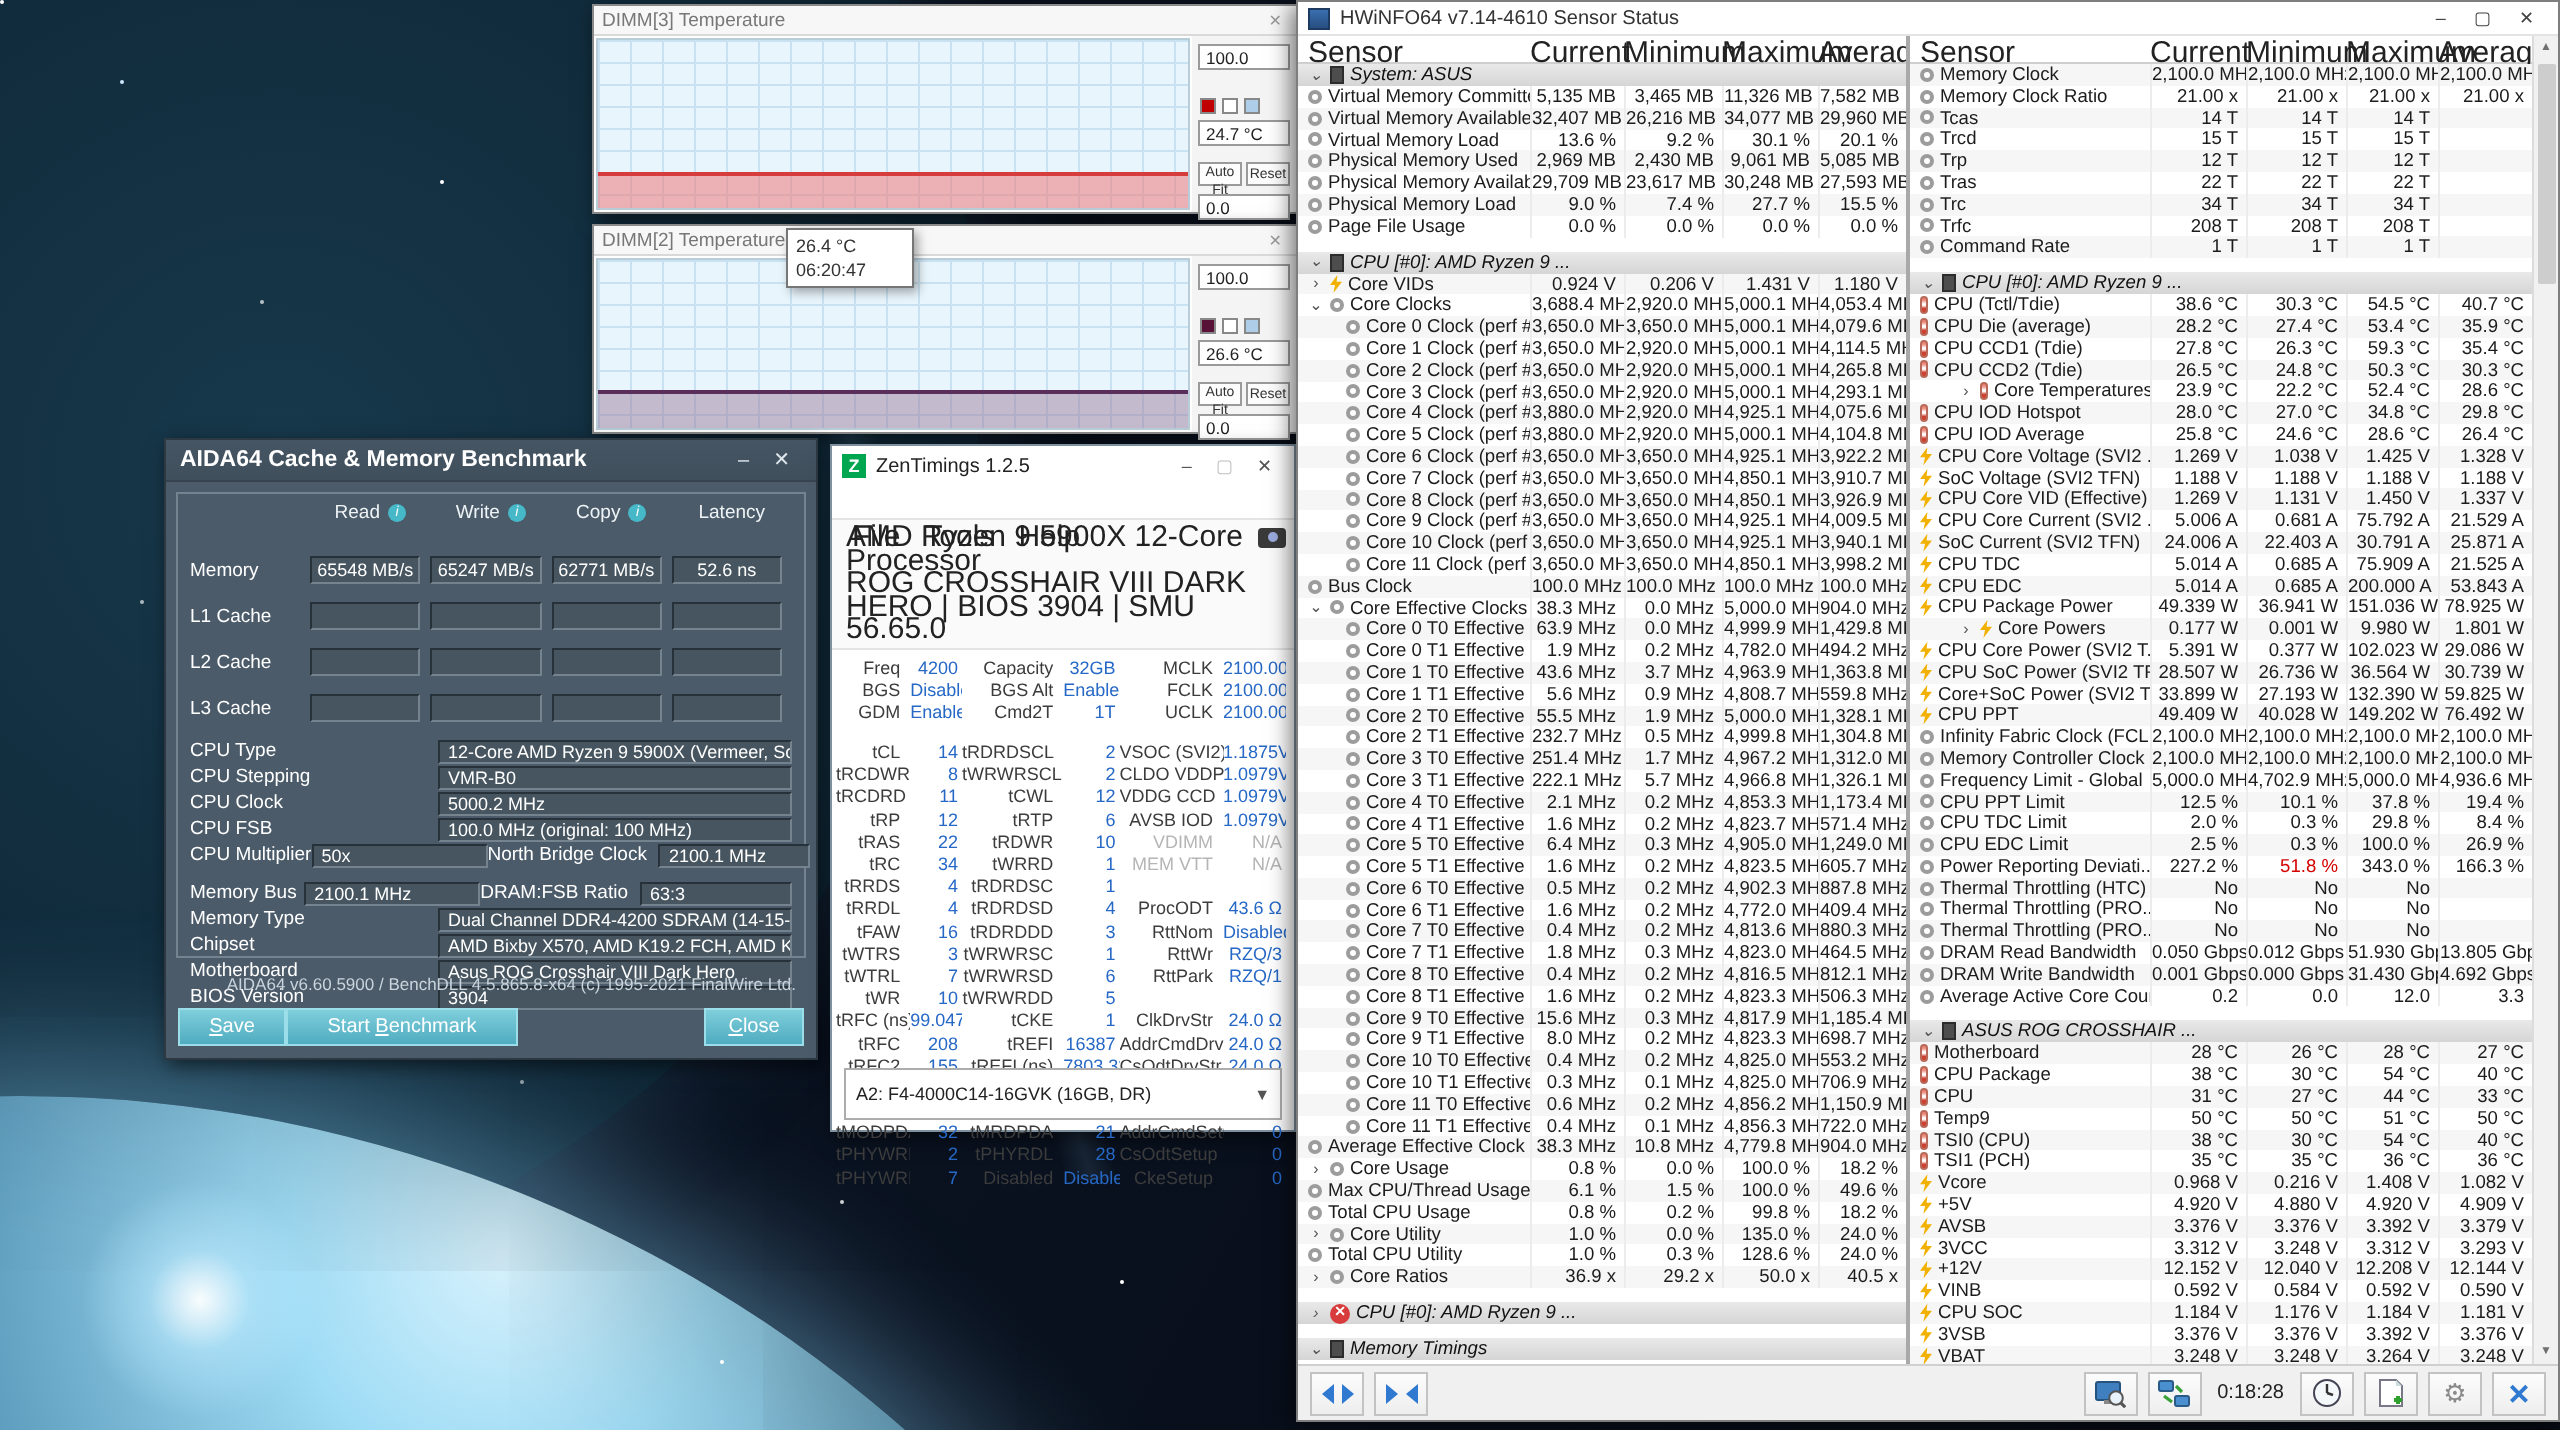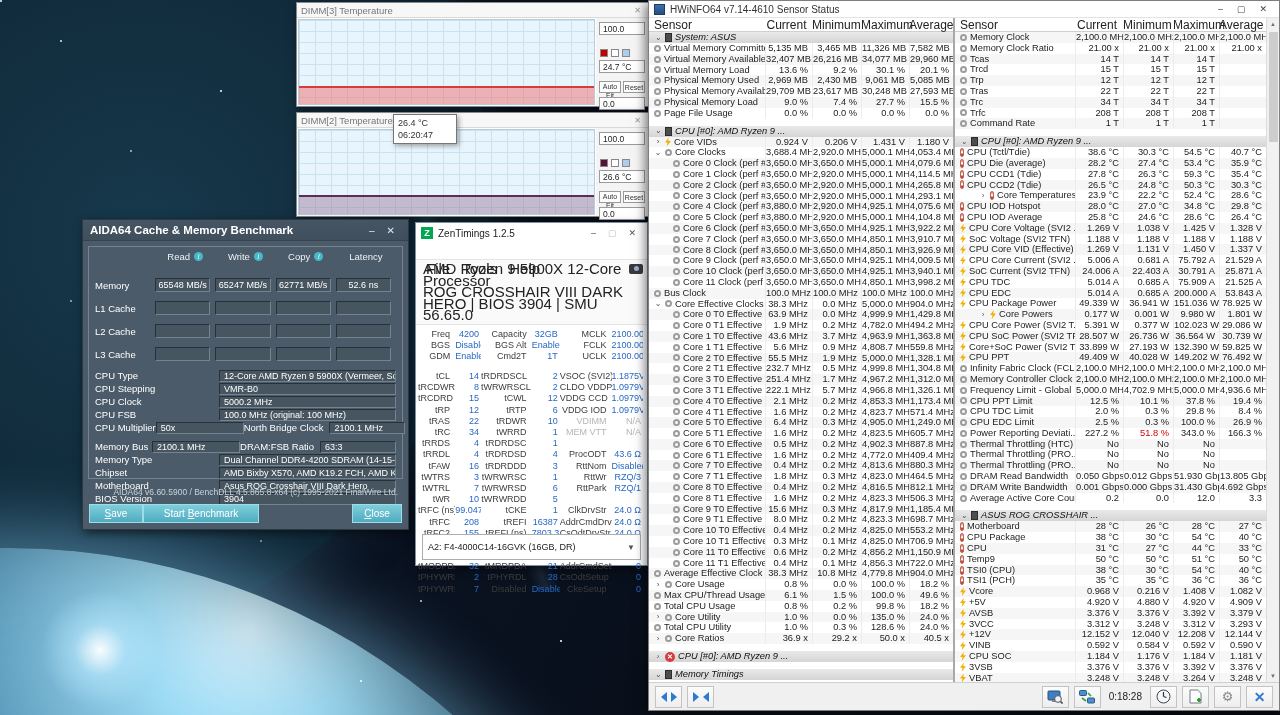--- a/index.html
+++ b/index.html
@@ -93,21 +93,21 @@
   .hwin{left:648px;top:0;width:632px;height:711px;border:1px solid #7e7e7e;background:#f0f0f0;box-shadow:-3px 3px 10px rgba(0,0,0,.5);}
   .hw-titlebar{height:17px;background:#fff;display:flex;align-items:center;padding:0 5px;border-bottom:1px solid #e3e3e3;}
   .hwicon{width:11px;height:11px;background:linear-gradient(#3a6fb0,#274e80);border:1px solid #1d3a60;margin-right:5px;}
   .hw-titlebar .tt{flex:1;font-size:10px;color:#333;}
   .hw-wb{color:#444;font-size:9px;padding:0 7px;}
   .hw-main{position:absolute;top:17px;left:0;right:0;bottom:28px;display:flex;background:#fff;}
   .panel{display:flex;flex-direction:column;overflow:hidden;background:#fff;}
   .panel.pl{width:304px;--cols:minmax(0,1fr) 47px 49px 48px 44px;}
   .panel.pr{flex:1;--cols:minmax(0,1fr) 48px 50px 46px 47px;}
   .divider{width:2px;background:#a9a9a9;}
-  .phead{height:14px;display:grid;grid-template-columns:var(--cols);border-bottom:1px solid #cfcfcf;font-size:12px;color:#222;align-items:center;flex:0 0 auto;}
+  .phead{height:14px;display:grid;grid-template-columns:var(--cols);border-bottom:1px solid #cfcfcf;font-size:15px;color:#222;align-items:center;flex:0 0 auto;}
   .phead .h0{padding-left:5px;}
   .phead .hv{text-align:center;padding-right:4px;}
   .prows{flex:1;overflow:hidden;}
   .hw-row{display:grid;grid-template-columns:var(--cols);height:10.8px;line-height:10.8px;font-size:9.3px;color:#1c1c1c;}
   .hw-row:nth-child(odd){background:#f6f6f6;}
   .hw-row .val{text-align:right;padding-right:4px;border-left:1px solid #ececec;white-space:nowrap;overflow:hidden;}
   .hw-row .val.redv{color:#d40000;}
   .lcell{display:flex;align-items:center;gap:3px;overflow:hidden;white-space:nowrap;padding-left:5px;}
   .lcell.d2{padding-left:24px;}
   .exp{width:8px;flex:0 0 8px;color:#555;font-size:8px;text-align:center;line-height:10px;}
@@ -389,30 +389,30 @@
       <span class="zv">2</span>
       <span class="zl">VSOC (SVI2)</span>
       <span class="zv">1.1875V</span>
       <span class="zl">tRCDWR</span>
       <span class="zv">8</span>
       <span class="zl">tWRWRSCL</span>
       <span class="zv">2</span>
       <span class="zl">CLDO VDDP</span>
       <span class="zv">1.0979V</span>
       <span class="zl">tRCDRD</span>
-      <span class="zv">15</span>
+      <span class="zv">11</span>
       <span class="zl">tCWL</span>
       <span class="zv">12</span>
       <span class="zl">VDDG CCD</span>
       <span class="zv">1.0979V</span>
       <span class="zl">tRP</span>
       <span class="zv">12</span>
       <span class="zl">tRTP</span>
       <span class="zv">6</span>
-      <span class="zl">VDDG IOD</span>
+      <span class="zl">AVSB IOD</span>
       <span class="zv">1.0979V</span>
       <span class="zl">tRAS</span>
       <span class="zv">22</span>
       <span class="zl">tRDWR</span>
       <span class="zv">10</span>
       <span class="zl na">VDIMM</span>
       <span class="zv na">N/A</span>
       <span class="zl">tRC</span>
       <span class="zv">34</span>
       <span class="zl">tWRRD</span>

